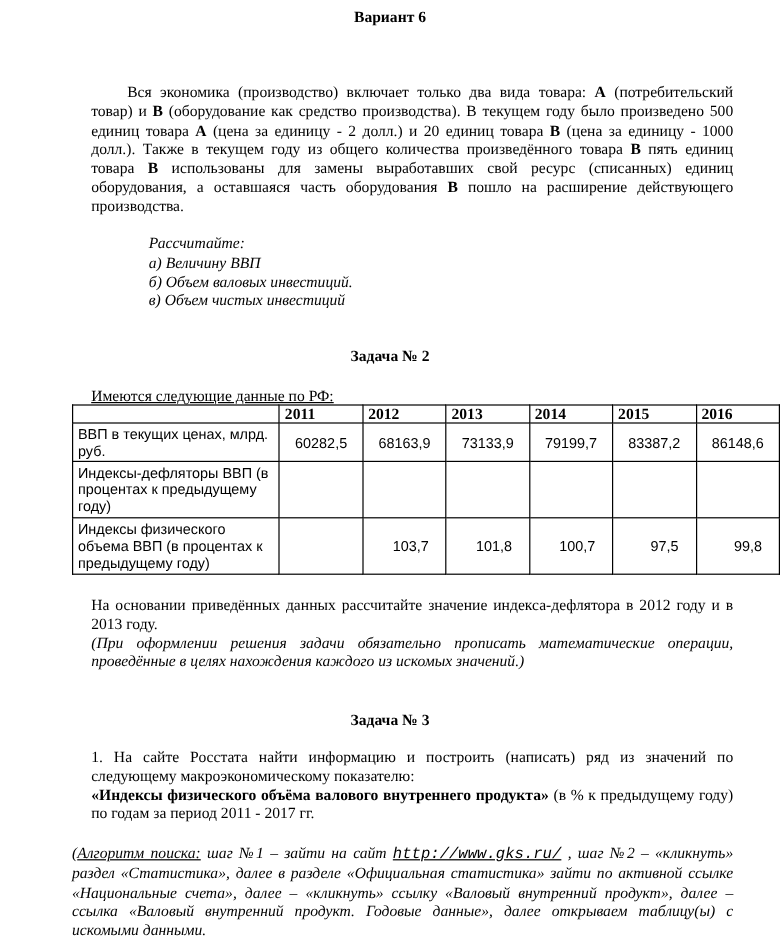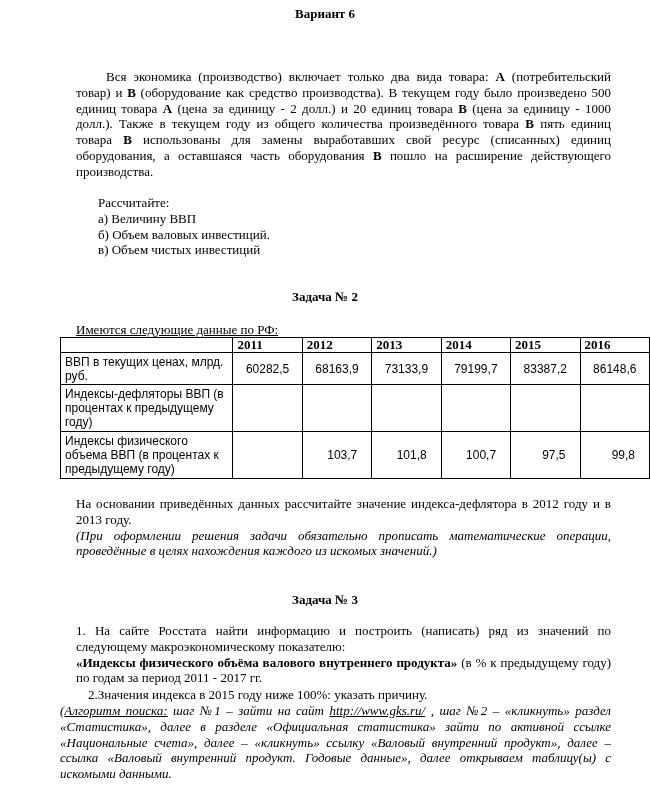--- a/index.html
+++ b/index.html
@@ -36,24 +36,25 @@
       position: absolute;
       left: 76px;
       width: 535px;
       text-align: justify;
       font-size: 13px;
       line-height: 15.8px;
     }
     .para .indent { display: inline-block; width: 30px; }
     .list {
       position: absolute;
-      left: 98px;
+      left: 124px;
       width: 400px;
       font-size: 13px;
       line-height: 15.8px;
+      font-style: italic;
     }
     .list div { white-space: nowrap; }
     b { font-weight: bold; }
     .italic { font-style: italic; }
     .u { text-decoration: underline; }
 
     table.data {
       position: absolute;
       left: 60px;
       top: 337px;
@@ -89,21 +90,21 @@
       text-align: right;
       padding-right: 14px;
     }
     .intro-table {
       position: absolute;
       left: 76px;
       top: 322px;
       font-size: 13px;
       text-decoration: underline;
     }
-    .link { text-decoration: underline; }
+    .link { text-decoration: underline; font-family: Liberation Mono, monospace; }
   </style>
 </head>
 <body>
 
 <div class="page">
 
   <div class="heading" style="top:6px;">Вариант 6</div>
 
 
   <div class="para" style="top:69px;"><span class="indent"></span><span>Вся экономика (производство) включает только два вида товара: </span><b>А</b><span> (потребительский товар) и </span><b>В</b><span> (оборудование как средство производства). В текущем году было произведено 500 единиц товара </span><b>А</b><span> (цена за единицу - 2 долл.) и 20 единиц товара </span><b>В</b><span> (цена за единицу - 1000 долл.). Также в текущем году из общего количества произведённого товара </span><b>В</b><span> пять единиц товара </span><b>В</b><span> использованы для замены выработавших свой ресурс (списанных) единиц оборудования, а оставшаяся часть оборудования </span><b>В</b><span> пошло на расширение действующего производства.</span></div>
@@ -162,17 +163,16 @@
 
   <div class="para" style="top:496px;">
     <span>На основании приведённых данных рассчитайте значение индекса-дефлятора в 2012 году и в 2013 году.</span><br>
     <span class="italic">(При оформлении решения задачи обязательно прописать математические операции, проведённые в целях нахождения каждого из искомых значений.)</span>
   </div>
 
   <div class="heading" style="top:592px;">Задача № 3</div>
 
   <div class="para" style="top:623px;"><span>1. На сайте Росстата найти информацию и построить (написать) ряд из значений по следующему макроэкономическому показателю:</span><br><b>«Индексы физического объёма валового внутреннего продукта»</b><span> (в % к предыдущему году) по годам за период 2011 - 2017 гг.</span></div>
 
-  <div class="para" style="top:687px; left:76px;"><span style="padding-left:12px;">2.Значения индекса в 2015 году ниже 100%: указать причину.</span></div>
 
   <div class="para italic" style="top:703px; left:60px; width:551px;"><span>(</span><span class="u">Алгоритм поиска:</span><span> шаг №1 – зайти на сайт </span><span class="link">http://www.gks.ru/</span><span> , шаг №2 – «кликнуть» раздел «Статистика», далее в разделе «Официальная статистика»  зайти по активной ссылке «Национальные счета», далее – «кликнуть» ссылку «Валовый внутренний продукт», далее – ссылка «Валовый внутренний продукт. Годовые данные», далее открываем таблицу(ы) с искомыми данными.</span></div>
 
 </div>
 
 </body></html>

